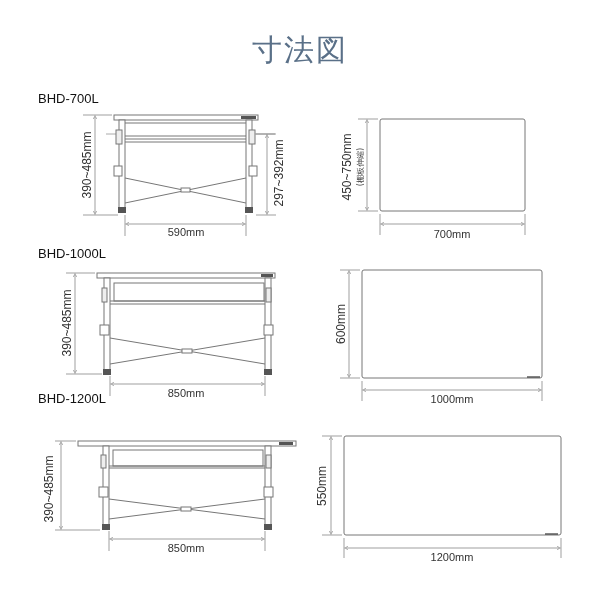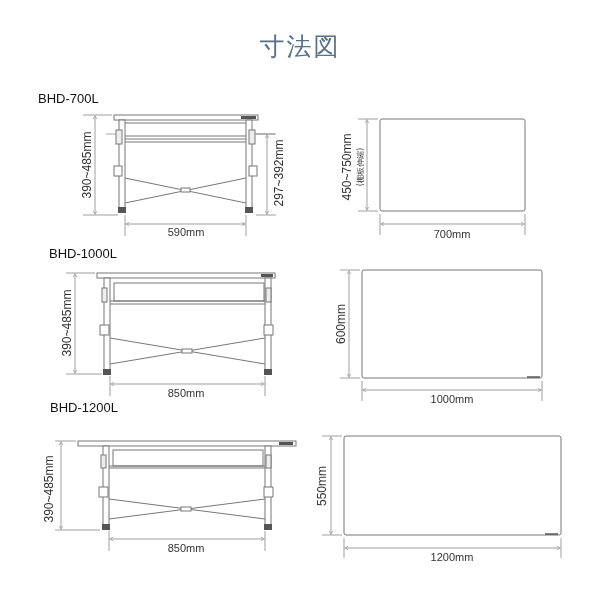--- a/index.html
+++ b/index.html
@@ -1,34 +1,34 @@
 <!DOCTYPE html>
 <html><head>
 <meta charset="utf-8">
 <style>
   html, body { margin: 0; padding: 0; background: #ffffff; }
   body { width: 600px; height: 600px; position: relative; overflow: hidden;
          font-family: "DejaVu Sans", sans-serif; }
   .title { position: absolute; left: 0; top: 30px; width: 600px; text-align: center;
-           font-size: 25px; color: #5a7088; letter-spacing: 2px; }
+           font-size: 30px; color: #5a7088; letter-spacing: 2px; }
   .model { position: absolute; font-family: "Liberation Sans", sans-serif; font-weight: normal;
            font-size: 13px; color: #111; }
   svg { position: absolute; left: 0; top: 0; }
   .dim { font-family: "Liberation Sans", sans-serif; font-size: 11px; fill: #333; }
   .dim-v { font-family: "Liberation Sans", sans-serif; font-size: 12px; fill: #333; }
   .dim-small { font-family: "DejaVu Sans", sans-serif; font-size: 8px; fill: #444; }
 </style>
 </head>
 <body>
 
 <div class="title">寸法図</div>
 
 <div class="model" style="left:38px;top:91px;">BHD-700L</div>
-<div class="model" style="left:49px;top:246px;">BHD-1000L</div>
-<div class="model" style="left:38px;top:400px;margin-left:12px;">BHD-1200L</div>
+<div class="model" style="left:38px;top:246px;">BHD-1000L</div>
+<div class="model" style="left:38px;top:391px;">BHD-1200L</div>
 
 <svg width="600" height="600" viewBox="0 0 600 600">
   <defs>
     <marker id="arr" markerWidth="6" markerHeight="6" refX="3" refY="3" orient="auto-start-reverse">
       <path d="M0,0.5 L5,3 L0,5.5" fill="none" stroke="#777" stroke-width="0.8"></path>
     </marker>
   </defs>
 
   <g stroke="#777" fill="none" stroke-width="1">
 

